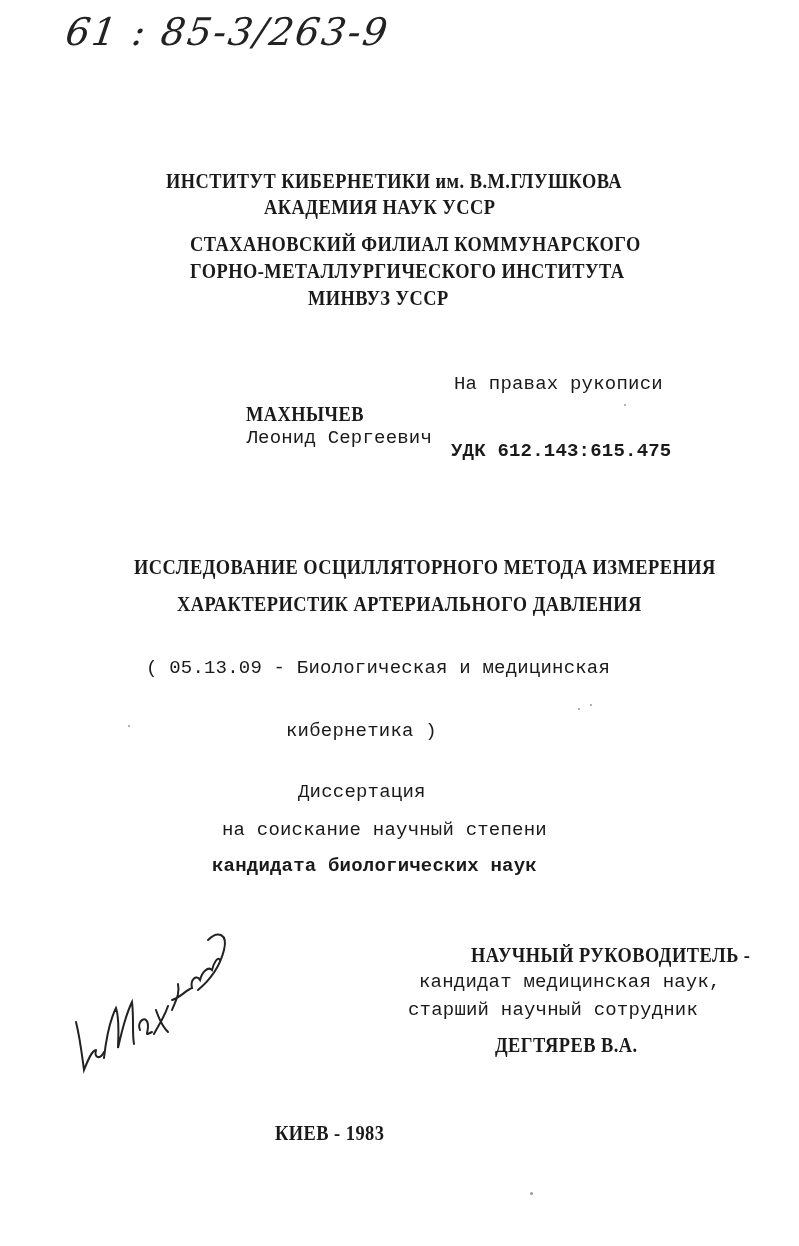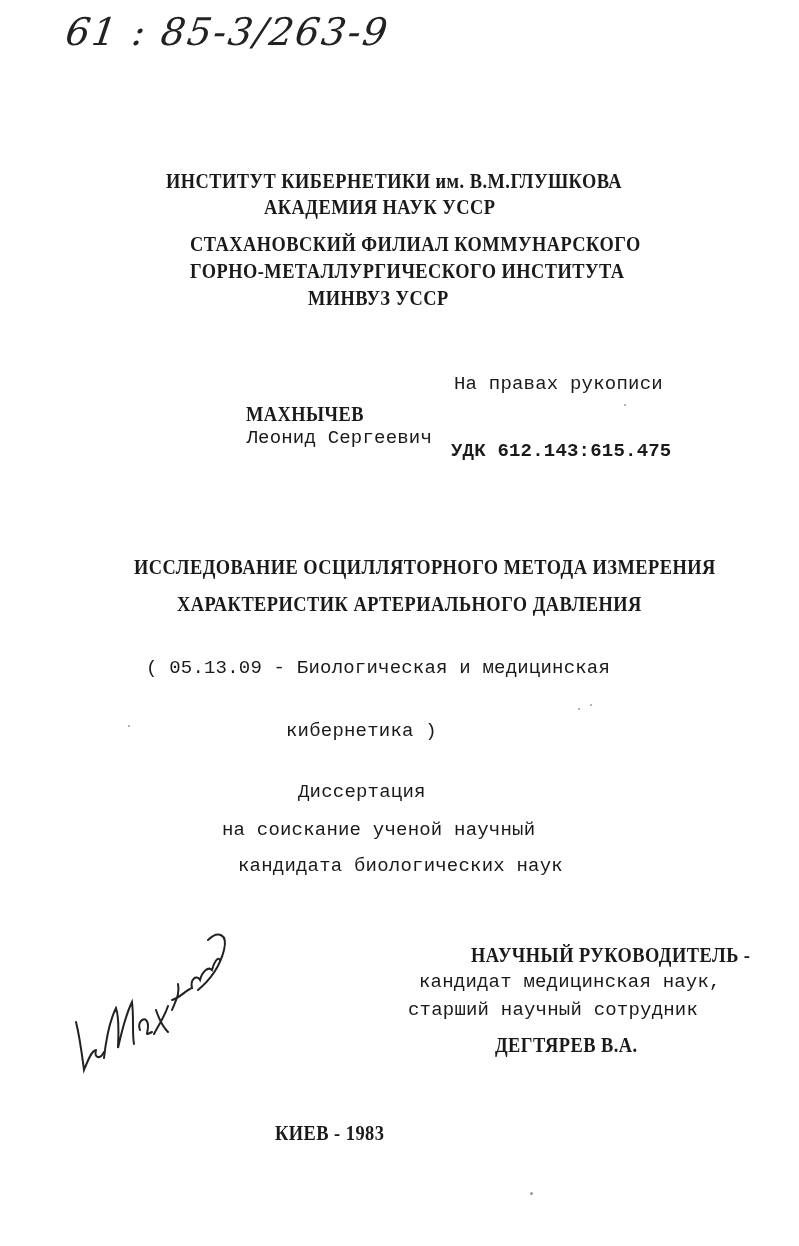--- a/index.html
+++ b/index.html
@@ -76,22 +76,22 @@
 
   <div class="line bold" style="left:451px; top:440px;">УДК 612.143:615.475</div>
 
   <div class="line caps bold" style="left:134px; top:556px;">ИССЛЕДОВАНИЕ ОСЦИЛЛЯТОРНОГО МЕТОДА ИЗМЕРЕНИЯ</div>
   <div class="line caps bold" style="left:177px; top:593px;">ХАРАКТЕРИСТИК АРТЕРИАЛЬНОГО ДАВЛЕНИЯ</div>
 
   <div class="line" style="left:146px; top:657px;">( 05.13.09 - Биологическая и медицинская</div>
   <div class="line" style="left:286px; top:720px;">кибернетика )</div>
 
   <div class="line" style="left:298px; top:781px;text-align:center;">Диссертация</div>
-  <div class="line" style="left:222px; top:819px;">на соискание ученой научный</div>
-  <div class="line" style="left:238px; top:855px;">кандидата биологических наук</div>
+  <div class="line" style="left:222px; top:819px;">на соискание научный степени</div>
+  <div class="line" style="left:212px; top:855px;font-weight:bold;">кандидата биологических наук</div>
 
   <div class="line caps bold" style="left:471px; top:944px;">НАУЧНЫЙ РУКОВОДИТЕЛЬ -</div>
   <div class="line" style="left:419px; top:971px;">кандидат медицинская наук,</div>
   <div class="line" style="left:408px; top:999px;">старший научный сотрудник</div>
   <div class="line caps bold" style="left:495px; top:1034px;">ДЕГТЯРЕВ В.А.</div>
 
   <div class="signature" aria-label="">
     <svg width="180" height="170" viewBox="0 0 180 170">
       <path d="M16 112 C 20 128, 22 145, 24 160 C 28 150, 32 140, 36 140 M 36 140 C 34 148, 40 150, 44 142" fill="none" stroke="#222" stroke-width="2" stroke-linecap="round"></path>
       <path d="M44 148 C 46 130, 50 110, 56 98 C 60 110, 58 130, 58 138 C 62 120, 68 100, 72 92 C 74 108, 72 124, 74 134" fill="none" stroke="#222" stroke-width="2" stroke-linecap="round"></path>

